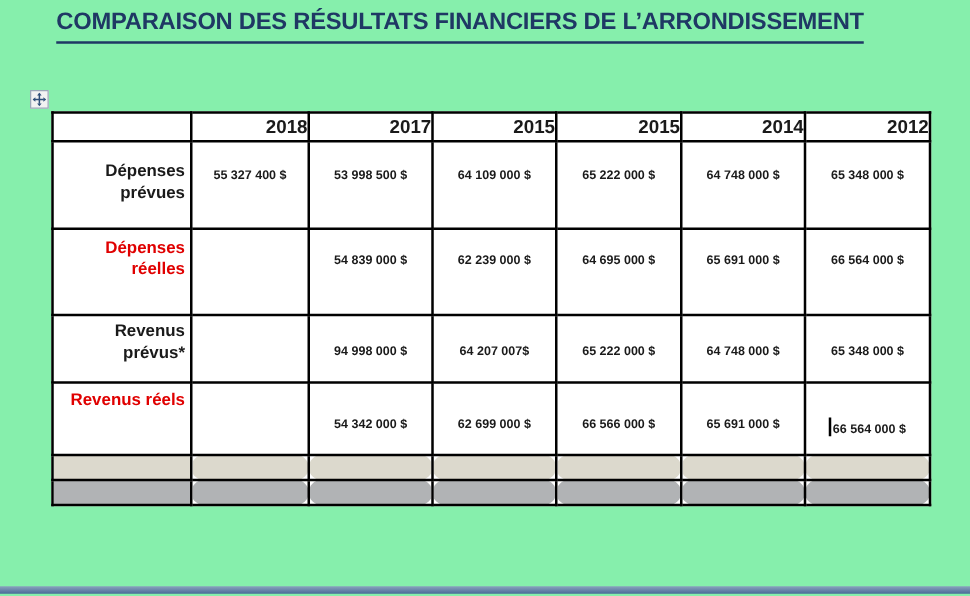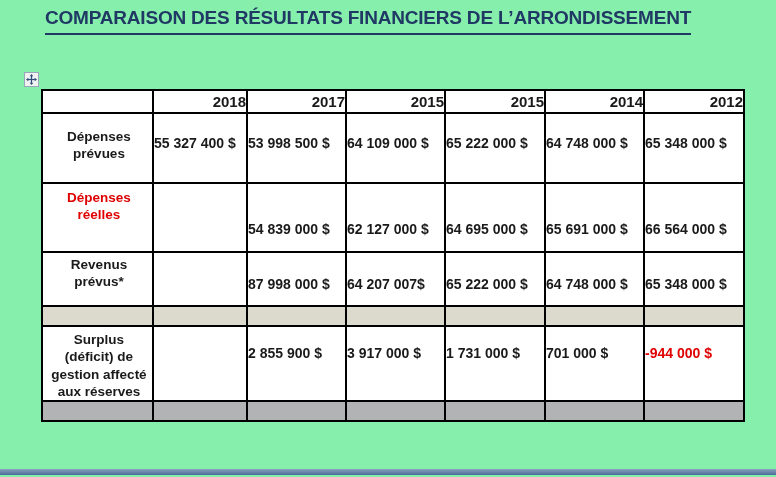--- a/index.html
+++ b/index.html
@@ -38,32 +38,32 @@
   table.fin th, table.fin td{
     border:2px solid var(--border);
     vertical-align:top;overflow:hidden;
   }
   table.fin th{
     height:23px;font-size:15px;font-weight:bold;color:#1a1a1a;
     text-align:right;vertical-align:middle;padding:1px 0;
   }
   td.label{
     font-size:13.5px;font-weight:bold;color:#1a1a1a;
-    text-align:center;padding-left:7px;padding-right:4px;line-height:1.28;
+    text-align:right;padding-left:7px;padding-right:4px;line-height:1.28;
   }
   td.val{
-    font-size:14px;font-weight:bold;color:#1a1a1a;
-    text-align:left;white-space:nowrap;
+    font-size:10px;font-weight:bold;color:#1a1a1a;
+    text-align:center;white-space:nowrap;border-radius:23px;
   }
   .red{color:var(--red) !important;}
   tr.tan td{background:var(--tan);}
   tr.gray td{background:var(--gray);}
 
   tr.r1>td{height:70px}  tr.r1 td.label{padding-top:14px} tr.r1 td.val{padding-top:21px}
-  tr.r2>td{height:69px}  tr.r2 td.label{padding-top:5px} tr.r2 td.val{padding-top:37px}
+  tr.r2>td{height:69px}  tr.r2 td.label{padding-top:5px} tr.r2 td.val{padding-top:19px}
   tr.r3>td{height:54px}  tr.r3 td.label{padding-top:3px}  tr.r3 td.val{padding-top:23px}
   tr.r4>td{height:58px}  tr.r4 td.label{padding-top:4px}  tr.r4 td.val{padding-top:27px}
   tr.r5>td{height:20px}
   tr.r6>td{height:67px}  tr.r6 td.label{padding-top:4px}  tr.r6 td.val{padding-top:18px}
   tr.r7>td{height:20px}
 
   .caret{
     display:inline-block;width:2px;height:15px;background:#000;
     margin-right:1px;vertical-align:-3px;
   }
@@ -123,51 +123,51 @@
           <td class="val">53 998 500 $</td>
           <td class="val">64 109 000 $</td>
           <td class="val">65 222 000 $</td>
           <td class="val">64 748 000 $</td>
           <td class="val">65 348 000 $</td>
         </tr>
         <tr class="r2">
           <td class="label red">Dépenses réelles</td>
           <td class="val"></td>
           <td class="val">54 839 000 $</td>
-          <td class="val">62 127 000 $</td>
+          <td class="val">62 239 000 $</td>
           <td class="val">64 695 000 $</td>
           <td class="val">65 691 000 $</td>
           <td class="val">66 564 000 $</td>
         </tr>
         <tr class="r3">
           <td class="label">Revenus prévus*</td>
           <td class="val"></td>
-          <td class="val">87 998 000 $</td>
+          <td class="val">94 998 000 $</td>
           <td class="val">64 207 007$</td>
           <td class="val">65 222 000 $</td>
           <td class="val">64 748 000 $</td>
           <td class="val">65 348 000 $</td>
+        </tr>
+        <tr class="r4">
+          <td class="label red">Revenus réels</td>
+          <td class="val"></td>
+          <td class="val">54 342 000 $</td>
+          <td class="val">62 699 000 $</td>
+          <td class="val">66 566 000 $</td>
+          <td class="val">65 691 000 $</td>
+          <td class="val"><span class="caret"></span>66 564 000 $</td>
         </tr>
         <tr class="r5 tan">
           <td class="label"></td>
           <td class="val"></td>
           <td class="val"></td>
           <td class="val"></td>
           <td class="val"></td>
           <td class="val"></td>
           <td class="val"></td>
-        </tr>
-        <tr class="r6">
-          <td class="label">Surplus (déficit) de gestion affecté aux réserves</td>
-          <td class="val"></td>
-          <td class="val">2 855 900 $</td>
-          <td class="val">3 917 000 $</td>
-          <td class="val">1 731 000 $</td>
-          <td class="val">701 000 $</td>
-          <td class="val red">-944 000 $</td>
         </tr>
         <tr class="r7 gray">
           <td class="label"></td>
           <td class="val"></td>
           <td class="val"></td>
           <td class="val"></td>
           <td class="val"></td>
           <td class="val"></td>
           <td class="val"></td>
         </tr>

